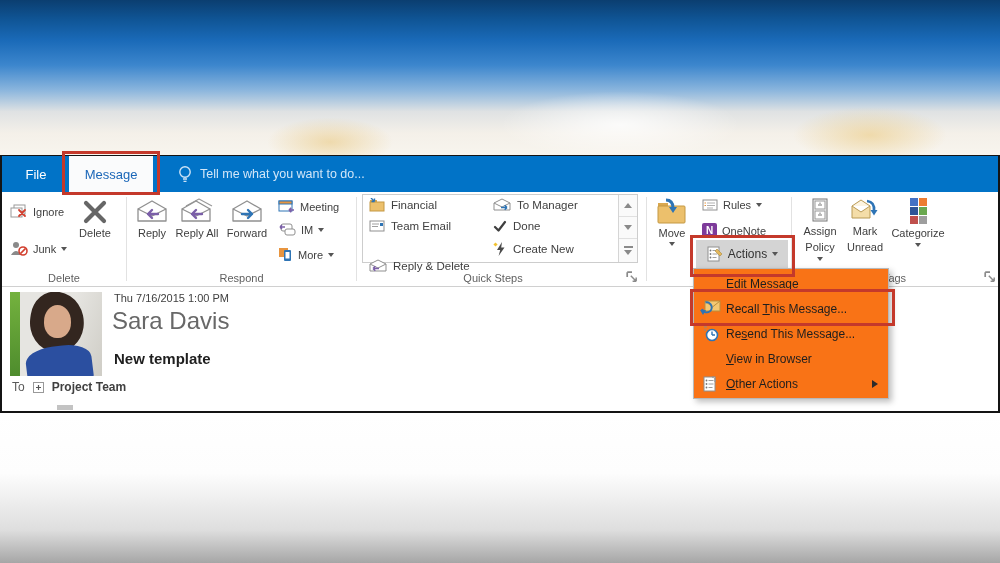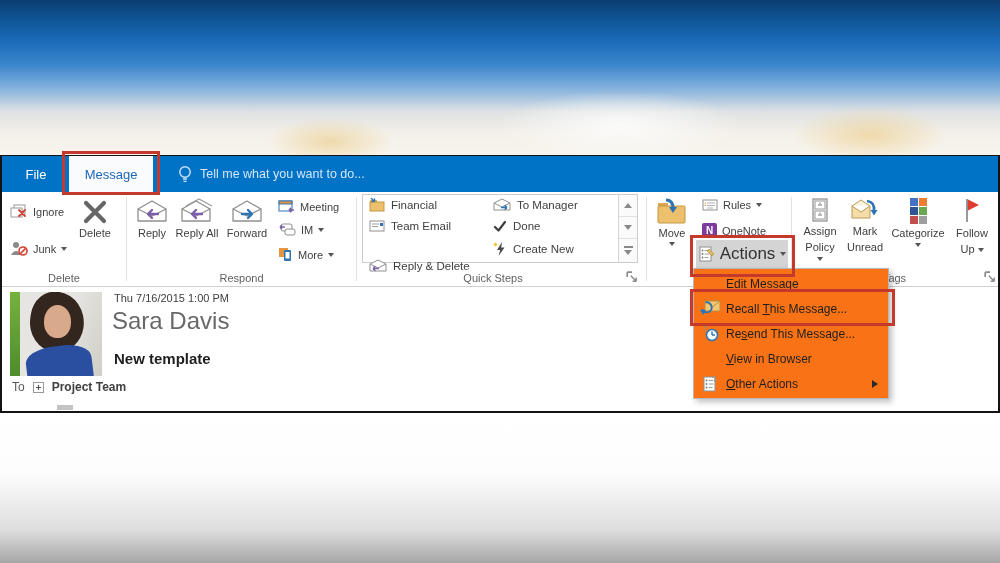--- a/index.html
+++ b/index.html
@@ -34,21 +34,21 @@
   
   .qsbox{position:absolute;left:360px;top:2px;width:276px;height:69px;border:1px solid #cdcdcd;background:#fff;box-sizing:border-box;}
   .qsitem{position:absolute;display:flex;align-items:center;gap:6px;font-size:11.5px;color:#404040;white-space:nowrap;}
   .qsscroll{position:absolute;right:0;top:0;width:19px;height:67px;border-left:1px solid #d5d5d5;background:#fafafa;box-sizing:border-box;}
   .qsbtn{position:absolute;left:0;width:18px;height:22px;display:flex;flex-direction:column;align-items:center;justify-content:center;border-bottom:1px solid #e0e0e0;box-sizing:border-box;}
   .tri-up{width:0;height:0;border-left:4px solid transparent;border-right:4px solid transparent;border-bottom:5px solid #8a8a8a;}
   .tri-down{width:0;height:0;border-left:4px solid transparent;border-right:4px solid transparent;border-top:5px solid #8a8a8a;}
   .more-bar{width:9px;height:2px;background:#8a8a8a;margin-bottom:2px;}
   
   .actions-btn{position:absolute;left:694px;top:48px;width:92px;height:28px;background:#d4d4d4;
-    display:flex;align-items:center;justify-content:center;gap:5px;font-size:17px;color:#333;}
+    display:flex;align-items:center;justify-content:center;gap:5px;font-size:12px;color:#333;}
   
   .photo{position:absolute;left:8px;top:136px;width:92px;height:84px;overflow:hidden;
     background:linear-gradient(110deg,#e6e5e1 55%,#cfcdc6 100%);}
   .photo .green{position:absolute;left:0;top:0;width:10px;height:100%;background:linear-gradient(180deg,#74b23e,#4e8c2d);}
   .photo .hair{position:absolute;left:20px;top:0px;width:54px;height:60px;border-radius:45% 55% 48% 52%;background:#33261f;transform:rotate(8deg);}
   .photo .face{position:absolute;left:34px;top:13px;width:27px;height:33px;border-radius:50% 50% 46% 46%;background:#d8a98a;}
   .photo .shirt{position:absolute;left:16px;top:54px;width:66px;height:34px;border-radius:42% 42% 0 0;background:#2b4fa0;transform:rotate(-7deg);}
   .hdr-date{position:absolute;left:112px;top:136px;font-size:11px;color:#404040;}
   .hdr-sender{position:absolute;left:110px;top:151px;font-size:24px;color:#686868;}
   .hdr-subject{position:absolute;left:112px;top:194px;font-size:15px;font-weight:bold;color:#1f1f1f;}
@@ -309,31 +309,20 @@
           <div style="background:#4472c4;"></div>
             <div style="background:#ed7d31;"></div>
           <div style="background:#2f5597;"></div>
             <div style="background:#6aa84f;"></div>
           <div style="background:#c0504d;"></div>
             <div style="background:#9e9e9e;"></div>
         </span>
         <span>Categorize</span>
         <span class="caret"></span>
       </div>
-      <div class="bb" style="left:946px;top:6px;width:48px;">
-        <svg width="16" height="26" viewBox="0 0 16 26">
-          <polygon points="3,1 15,7 3,13" fill="#E03C31"></polygon>
-          <path d="M3 1 V24" stroke="#8f8f8f" stroke-width="1.8"></path>
-        </svg>
-        <span>Follow</span>
-        <span style="display:flex;align-items:center;gap:3px;">
-          <span>Up</span>
-          <span class="caret"></span>
-        </span>
-      </div>
       <div class="grplabel" style="left:790px;width:205px;top:80px;">Tags</div>
       <svg class="launcher" style="left:982px;top:79px;" viewBox="0 0 10 10">
         <path d="M1 1 H5 M1 1 V5" stroke="#8a8a8a" stroke-width="1.4" fill="none"></path>
         <path d="M4 4 L8.5 8.5 M8.5 8.5 V5.5 M8.5 8.5 H5.5" stroke="#8a8a8a" stroke-width="1.2" fill="none"></path>
       </svg>
     </div>
 
     <div class="photo">
       <div class="hair"></div>
       <div class="face"></div>

